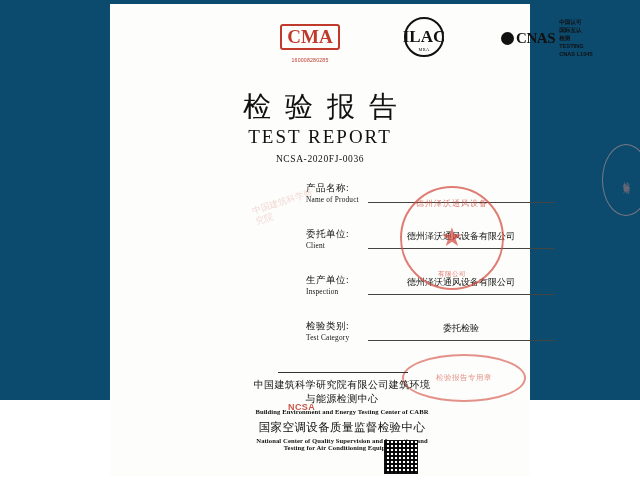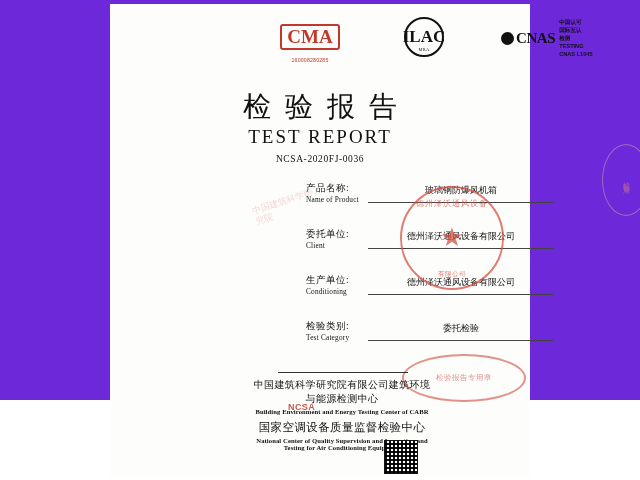--- a/index.html
+++ b/index.html
@@ -11,21 +11,21 @@
     width: 640px;
     height: 480px;
     overflow: hidden;
     font-family: "Liberation Serif", serif;
     color: #1a1a1a;
   }
   .page {
     position: relative;
     width: 640px;
     height: 400px;
-    background: #6d28d9;
+    background: #0c4a6e;
   }
   .sheet {
     position: absolute;
     left: 110px;
     top: 4px;
     width: 420px;
     height: 472px;
     background: #fdfdfb;
   }
 
@@ -404,34 +404,33 @@
 
     <div class="title-cn">检验报告</div>
     <div class="title-en">TEST REPORT</div>
     <div class="report-no">NCSA-2020FJ-0036</div>
 
     <div class="fields">
 
       <div class="field">
         <div class="lbl-cn">产品名称:</div>
         <div class="lbl-en">Name of Product</div>
-        <div class="val">玻璃钢防爆风机箱</div>
         <div class="rule"></div>
       </div>
 
       <div class="field">
         <div class="lbl-cn">委托单位:</div>
         <div class="lbl-en">Client</div>
         <div class="val">德州泽沃通风设备有限公司</div>
         <div class="rule"></div>
       </div>
 
       <div class="field">
         <div class="lbl-cn">生产单位:</div>
-        <div class="lbl-en">Conditioning</div>
+        <div class="lbl-en">Inspection</div>
         <div class="val">德州泽沃通风设备有限公司</div>
         <div class="rule"></div>
       </div>
 
       <div class="field">
         <div class="lbl-cn">检验类别:</div>
         <div class="lbl-en">Test Category</div>
         <div class="val">委托检验</div>
         <div class="rule"></div>
       </div>

